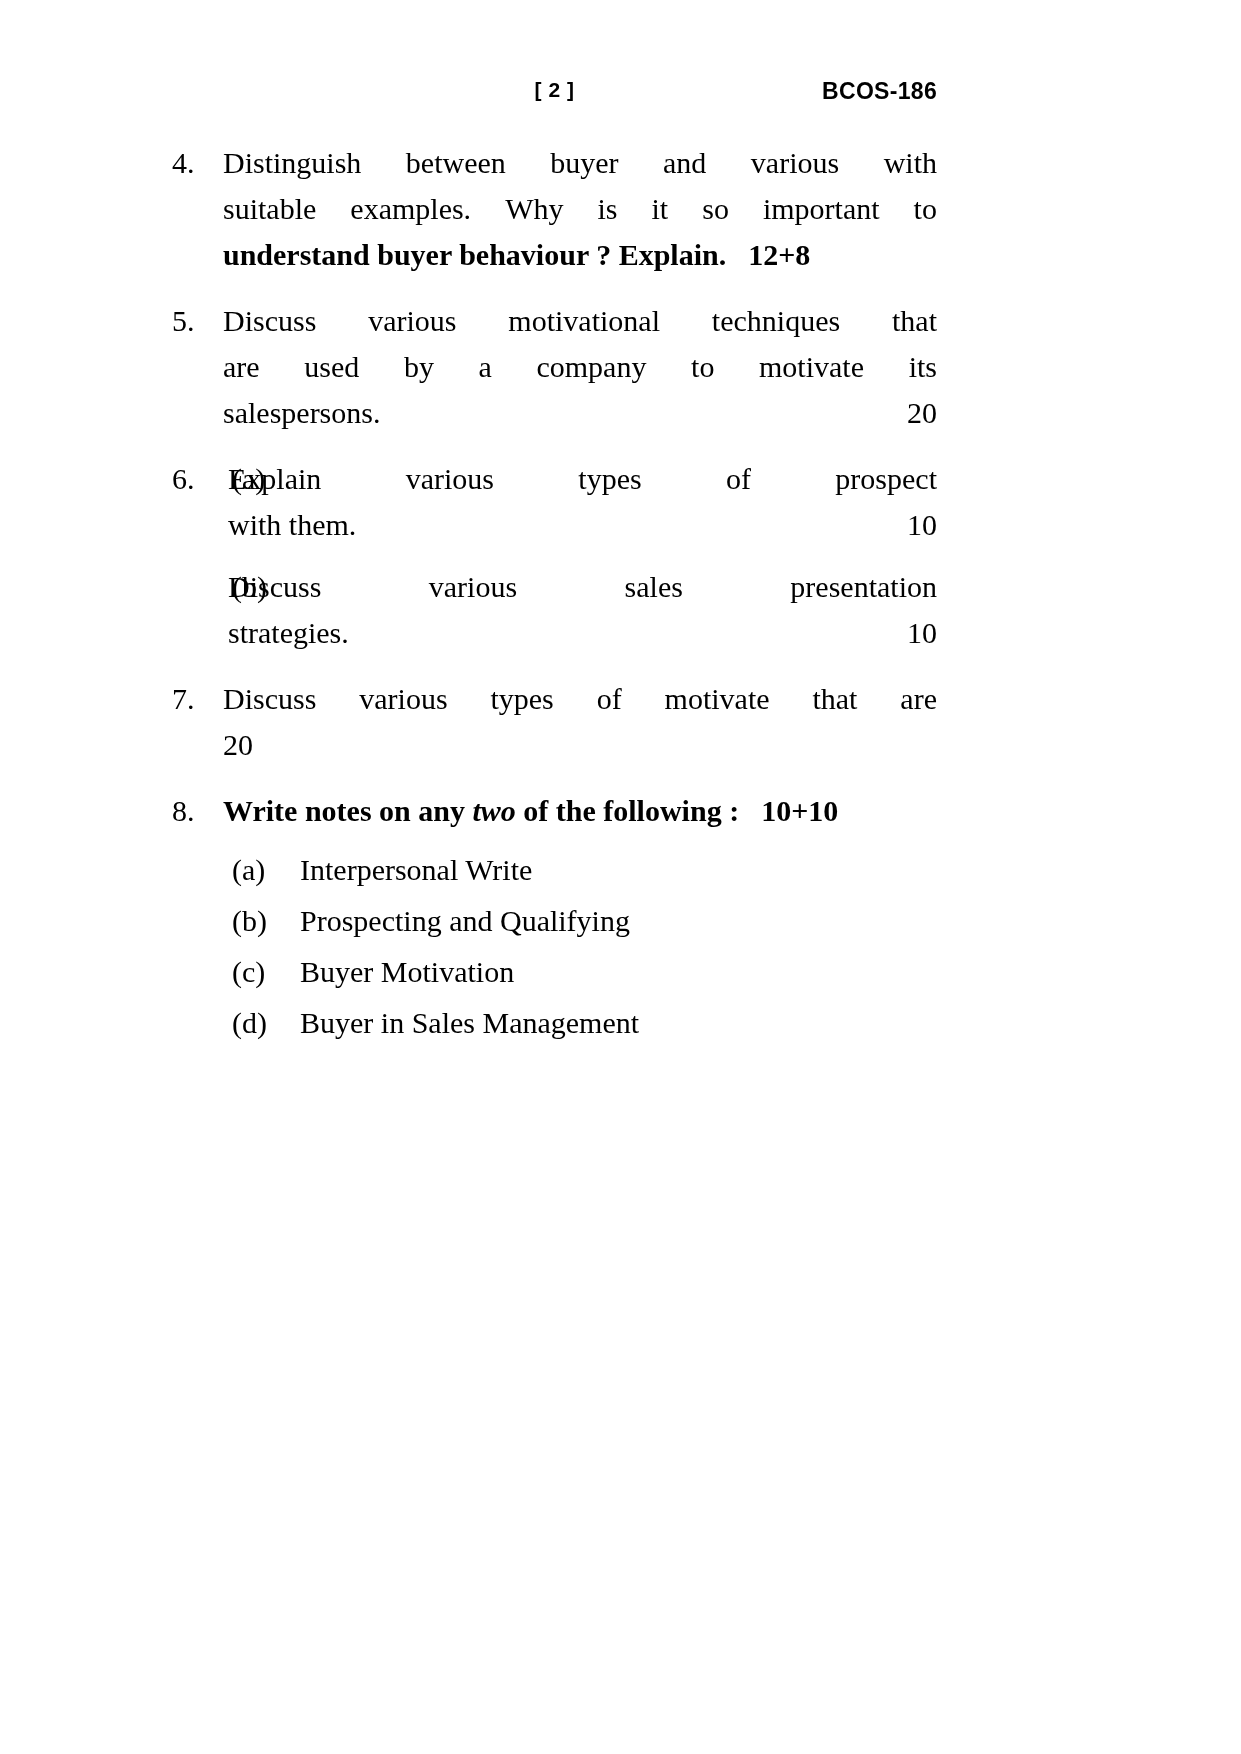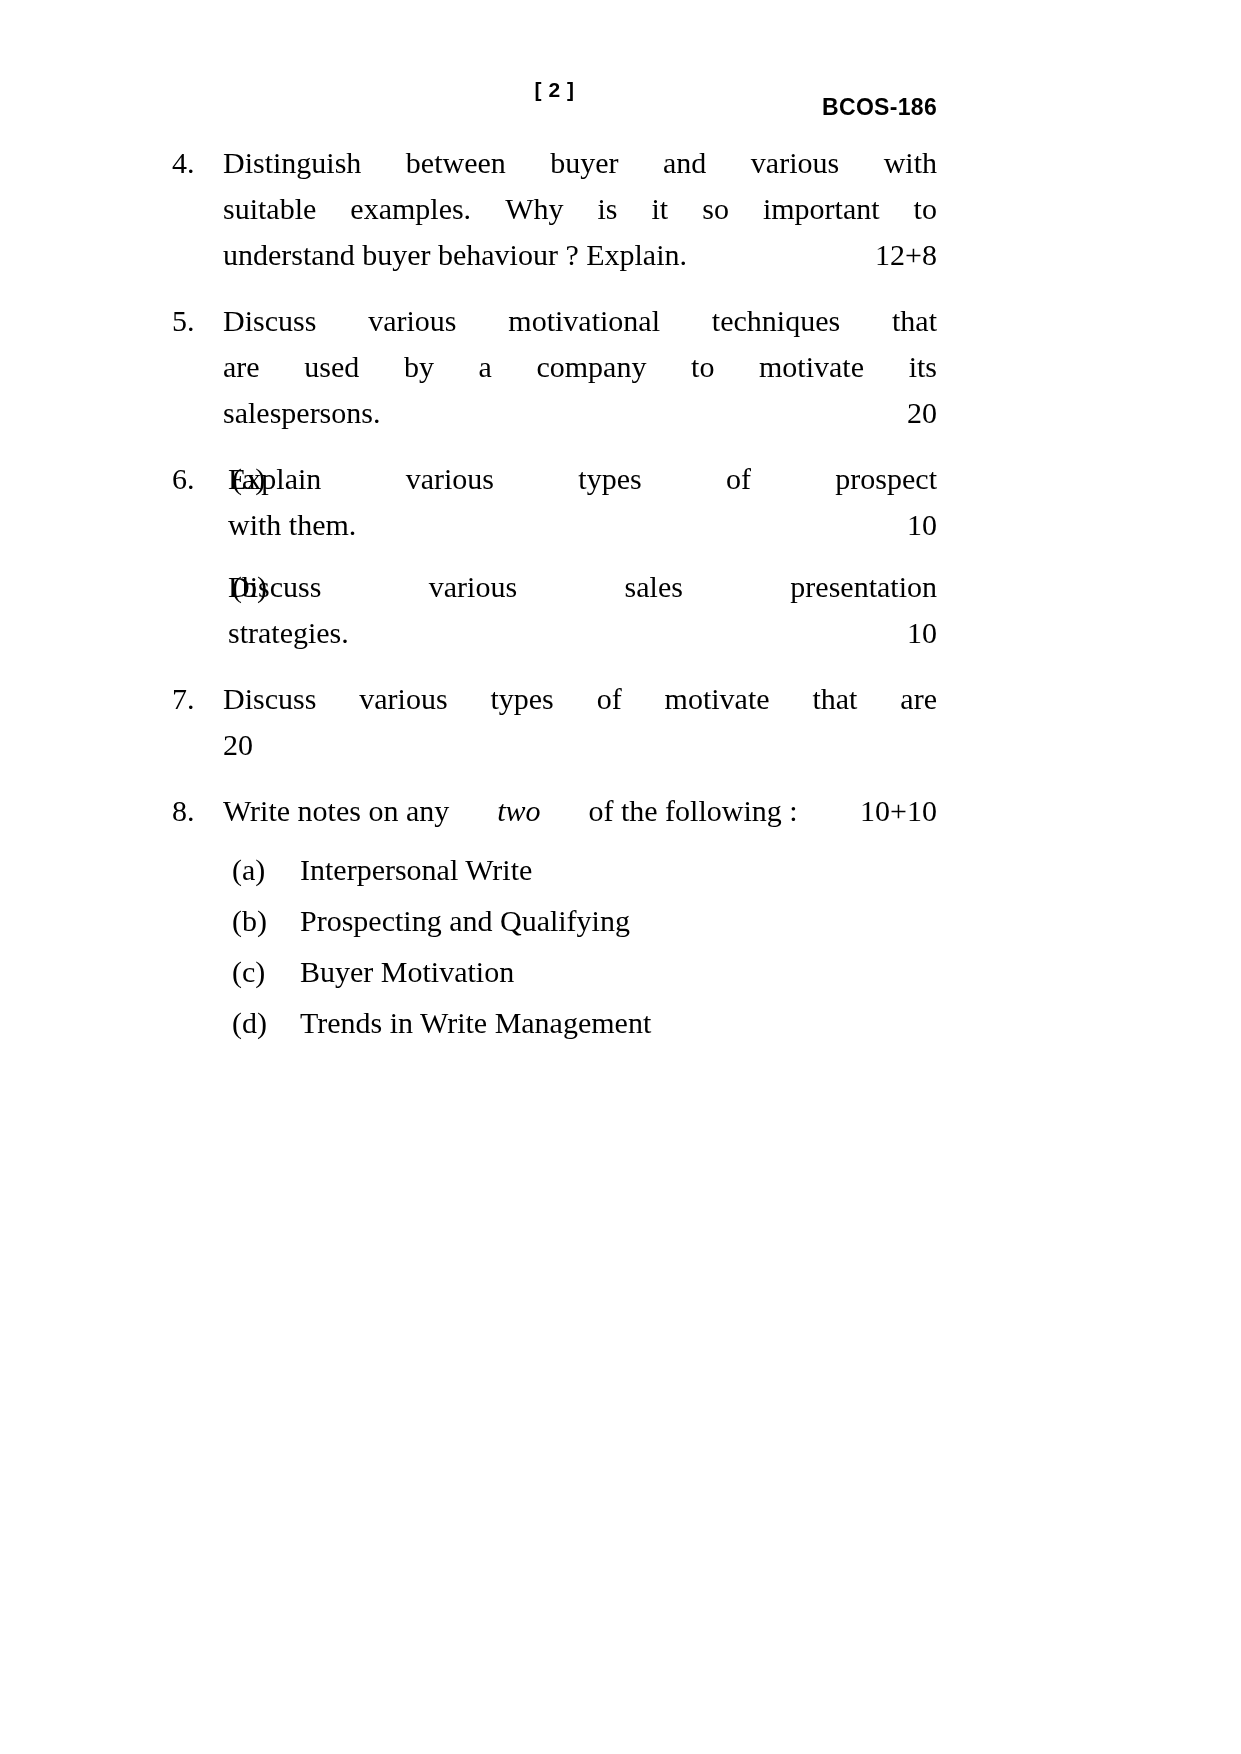--- a/index.html
+++ b/index.html
@@ -33,21 +33,21 @@
     width: 765px;
     text-align: center;
     font-family: "Liberation Sans", "DejaVu Sans", sans-serif;
     font-weight: bold;
     font-size: 21px;
     letter-spacing: 0.5px;
   }
   .header-course-code {
     position: absolute;
     right: 0;
-    top: 16px;
+    top: 0;
     font-family: "Liberation Sans", "DejaVu Sans", sans-serif;
     font-weight: bold;
     font-size: 23px;
     letter-spacing: 0.3px;
     white-space: nowrap;
   }
 
   
   .content {
     position: absolute;
@@ -99,21 +99,22 @@
   
   .q-text.sub {
     margin-left: 56px;
   }
   .q-text .jline {
     display: flex;
     justify-content: space-between;
     width: 100%;
   }
   .q-text .jline.last {
-    justify-content: space-between;
+    justify-content: flex-start;
+    font-weight: bold;
   }
   .q-text .jline .w { white-space: pre; }
 
   .inline-marks {
     margin-left: 22px;
     white-space: nowrap;
   }
 
   em.ital { font-style: italic; }
 
@@ -284,18 +285,18 @@
         <div class="plain-text">Prospecting and Qualifying</div>
       </div>
 
       <div class="plain-row">
         <span class="q-sublabel">(c)</span>
         <div class="plain-text">Buyer Motivation</div>
       </div>
 
       <div class="plain-row">
         <span class="q-sublabel">(d)</span>
-        <div class="plain-text">Trends in Write Management</div>
+        <div class="plain-text">Buyer in Sales Management</div>
       </div>
     </div>
 
   </div>
 </div>
 
 </body></html>

